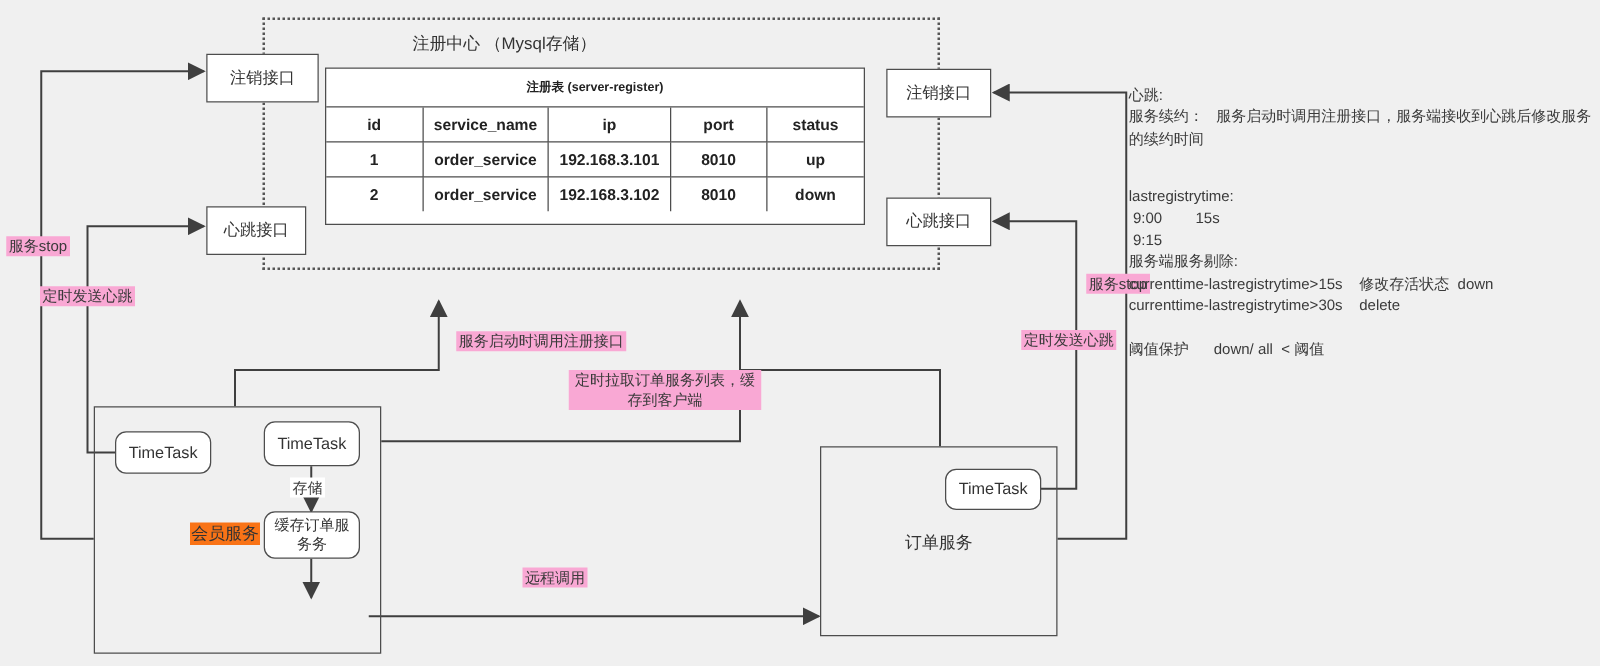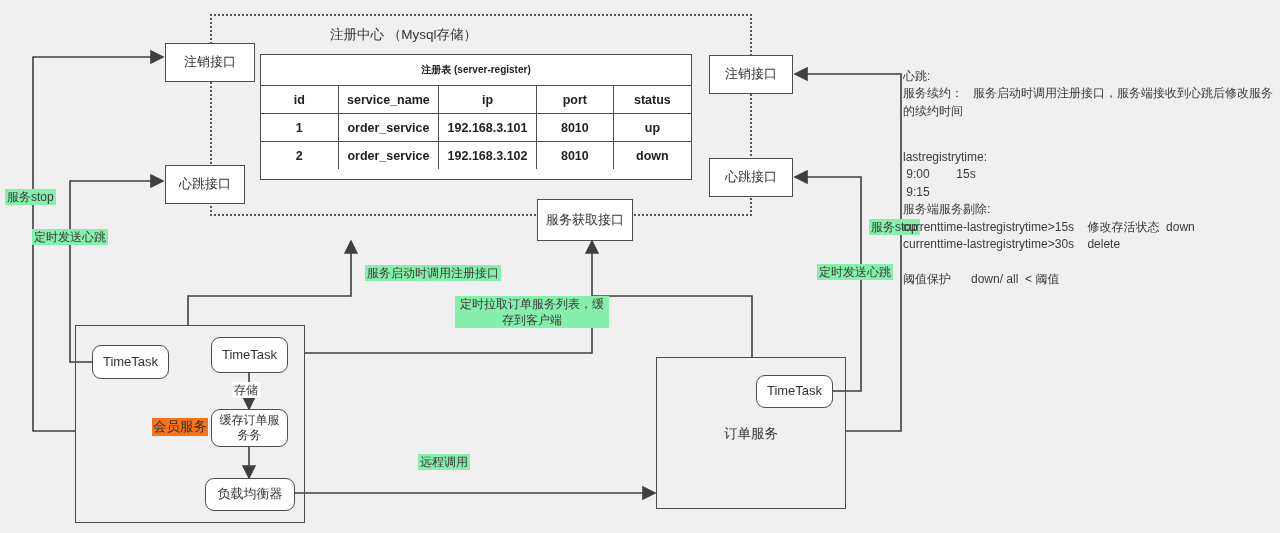--- a/index.html
+++ b/index.html
@@ -19,21 +19,21 @@
   .box.plain{background:transparent;}
   .rounded{border-radius:9px;}
   .container-dotted{
     position:absolute;border:2px dotted #555;background:transparent;box-sizing:border-box;
   }
   .title{
     position:absolute;font-size:13.5px;color:#333;white-space:nowrap;
   }
   .edge-label{
     position:absolute;font-size:12px;color:#3a3a3a;white-space:nowrap;
-    background:#86efac;padding:0 2px;line-height:1.35;text-align:center;
+    background:#f9a8d4;padding:0 2px;line-height:1.35;text-align:center;
   }
   .edge-label.two{white-space:normal;width:150px;}
   .note{
     position:absolute;font-size:12px;color:#3a3a3a;line-height:1.45;
     white-space:pre-wrap;width:372px;
   }
 
   
   #reg-table{
     position:absolute;background:#fff;border:1.6px solid #4d4d4d;box-sizing:border-box;
@@ -124,35 +124,33 @@
 
   <div class="box" style="left:165px;top:43px;width:90px;height:39px;">注销接口</div>
 
   <div class="box" style="left:165px;top:165px;width:80px;height:39px;">心跳接口</div>
 
   <div class="box" style="left:709px;top:55px;width:84px;height:39px;">注销接口</div>
 
   <div class="box" style="left:709px;top:158px;width:84px;height:39px;">心跳接口</div>
 
 
-  <div class="box" style="left:537px;top:199px;width:96px;height:42px;">服务获取接口</div>
 
   <div class="box plain" style="left:75px;top:325px;width:230px;height:198px;"></div>
 
   <div class="title" style="left:152px;top:418px;background:#f97316;padding:0 1px;">会员服务</div>
 
   <div class="box rounded" style="left:92px;top:345px;width:77px;height:34px;">TimeTask</div>
 
   <div class="box rounded" style="left:211px;top:337px;width:77px;height:36px;">TimeTask</div>
 
   <div class="edge-label" style="left:232px;top:382px;background:#fff;">存储</div>
 
   <div class="box rounded" style="left:211px;top:409px;width:77px;height:38px;font-size:12px;padding:0 4px;">缓存订单服务务</div>
 
-  <div class="box rounded" style="left:205px;top:478px;width:90px;height:33px;">负载均衡器</div>
 
   <div class="box plain" style="left:656px;top:357px;width:190px;height:152px;"></div>
 
   <div class="title" style="left:724px;top:425px;">订单服务</div>
 
   <div class="box rounded" style="left:756px;top:375px;width:77px;height:33px;">TimeTask</div>
 
   <div class="edge-label" style="left:5px;top:189px;">服务stop</div>
 
   <div class="edge-label" style="left:32px;top:229px;">定时发送心跳</div>

